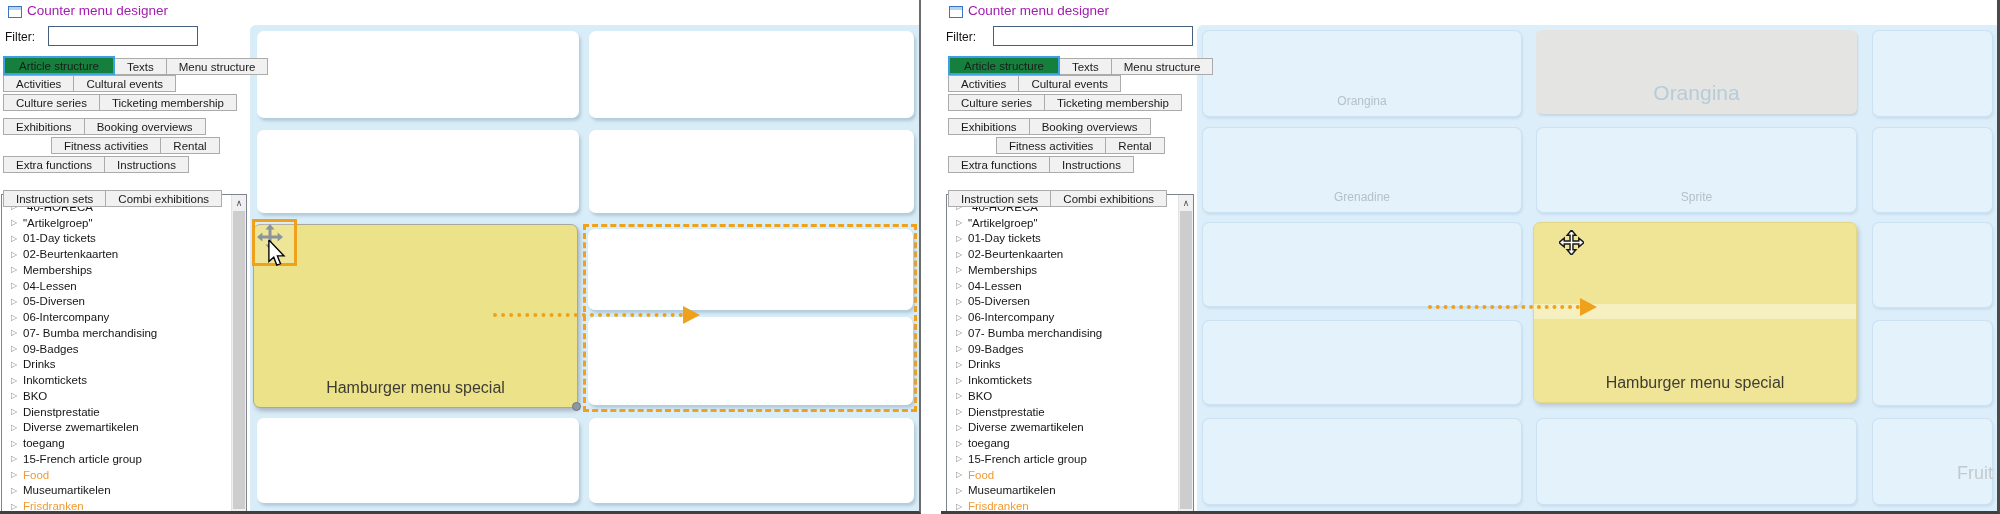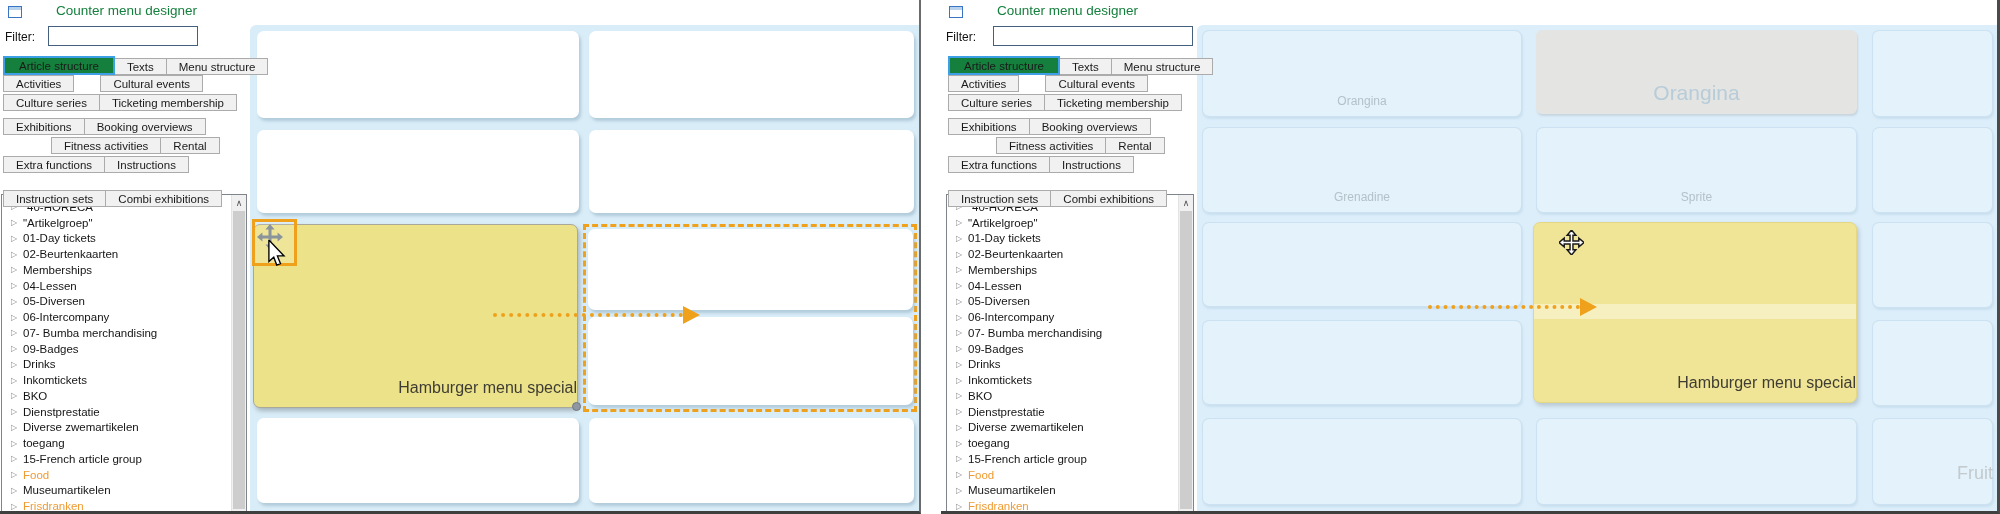--- a/index.html
+++ b/index.html
@@ -8,32 +8,32 @@
           font-family:"Liberation Sans",sans-serif;color:#141414;}
   .panel{position:absolute;top:0;height:514px;background:#ffffff;overflow:hidden;
          border-bottom:3px solid #3f3f3f;}
   .panel-left{left:0;width:921px;border-right:2px solid #6b6b6b;}
   .panel-right{left:941px;width:1059px;border-right:3px solid #4a4a4a;}
   .abs{position:absolute;}
 
   
   .win-icon{left:8px;top:6px;width:14px;height:12px;border:1px solid #3a75c4;background:#fff;}
   .win-icon::before{content:"";position:absolute;left:0;top:0;right:0;height:3px;background:#b9d3ee;}
-  .win-title{left:27px;top:3px;font-size:13.5px;color:#15803d;white-space:nowrap;margin-left:29px;}
+  .win-title{left:27px;top:3px;font-size:13.5px;color:#a21caf;white-space:nowrap;}
 
   
   .filter-label{left:5px;top:30px;font-size:12px;color:#111;}
   .filter-input{left:48px;top:26px;width:150px;height:20px;border:1px solid #44607e;background:#fff;
                 font-family:"Liberation Sans",sans-serif;font-size:12px;padding:0 3px;outline:none;}
   .panel-right .filter-input{left:52px;width:200px;}
 
   
   .tab-row{position:absolute;left:3px;display:flex;align-items:flex-end;z-index:1;}
   .panel-right .tab-row{left:7px;}
-  .tab-row-1{top:56px;} .tab-row-2{top:75px;gap:27px;} .tab-row-3{top:94px;} .tab-row-4{top:118px;}
+  .tab-row-1{top:56px;} .tab-row-2{top:75px;} .tab-row-3{top:94px;} .tab-row-4{top:118px;}
   .tab-row-5{top:137px;padding-left:48px;} .tab-row-6{top:156px;} .tab-row-7{top:190px;}
   .tab{height:17px;display:inline-flex;align-items:center;padding:0 12px;background:#f1f1f1;
        border:1px solid #ababab;margin-right:-1px;font-size:11.5px;color:#1a1a1a;white-space:nowrap;
        cursor:default;}
   .tab.selected{background:#15803d;border:2px solid #3da0e6;height:19px;z-index:2;padding:0 14px;}
 
   
   .tree{left:1px;top:194px;width:246px;height:320px;background:#fff;border:1px solid #7e838c;
         overflow:hidden;padding-top:4px;}
   .panel-right .tree{left:5px;width:248px;}
@@ -50,21 +50,21 @@
   .grid{background:#d9edf8;border-radius:6px 0 0 0;left:250px;top:25px;right:0;bottom:0;}
   .panel-right .grid{left:256px;background:#dceefa;}
   .cell{background:#fff;border-radius:7px;box-shadow:2px 3px 3px rgba(140,170,190,.5);}
   .cell-faded{background:#e3f2fb;border:1px solid rgba(200,222,238,.85);border-radius:7px;
               box-shadow:1px 2px 2px rgba(170,200,220,.35);}
   .cell-ghost{background:#e4e4e2;border-radius:6px;box-shadow:1px 2px 2px rgba(160,170,175,.35);}
   .tile-yellow{background:#ece28a;border:1px solid #aaa89a;border-radius:7px;
                box-shadow:2px 3px 4px rgba(120,130,135,.5);}
   .panel-right .tile-yellow{background:#f0e596;border:1px solid #e3d786;
                box-shadow:2px 3px 4px rgba(140,155,165,.45);}
-  .tile-label{position:absolute;bottom:10px;left:0;width:100%;text-align:right;
+  .tile-label{position:absolute;bottom:10px;left:0;width:100%;text-align:center;
               font-size:16px;color:#3f3d33;white-space:nowrap;}
   .faded-label{position:absolute;bottom:8px;left:0;width:100%;text-align:center;
                font-size:12px;color:#b5c1c9;white-space:nowrap;}
   .ghost-label{position:absolute;bottom:9px;left:0;width:100%;text-align:center;
                font-size:21px;color:#b7ccd9;white-space:nowrap;}
   .fruit-label{position:absolute;left:84px;bottom:20px;font-size:18px;color:#c3c9cd;white-space:nowrap;}
   .drop-target{border:3px dashed #f0a11c;background:transparent;}
   .drop-band{position:absolute;left:0;right:0;top:81px;height:15px;background:rgba(255,255,255,.4);}
   .move-handle-box{border:3px solid #f0a11c;background:rgba(255,255,255,.12);}
   .arrow-line{height:0;border-top:4px dotted #f0a11c;}

